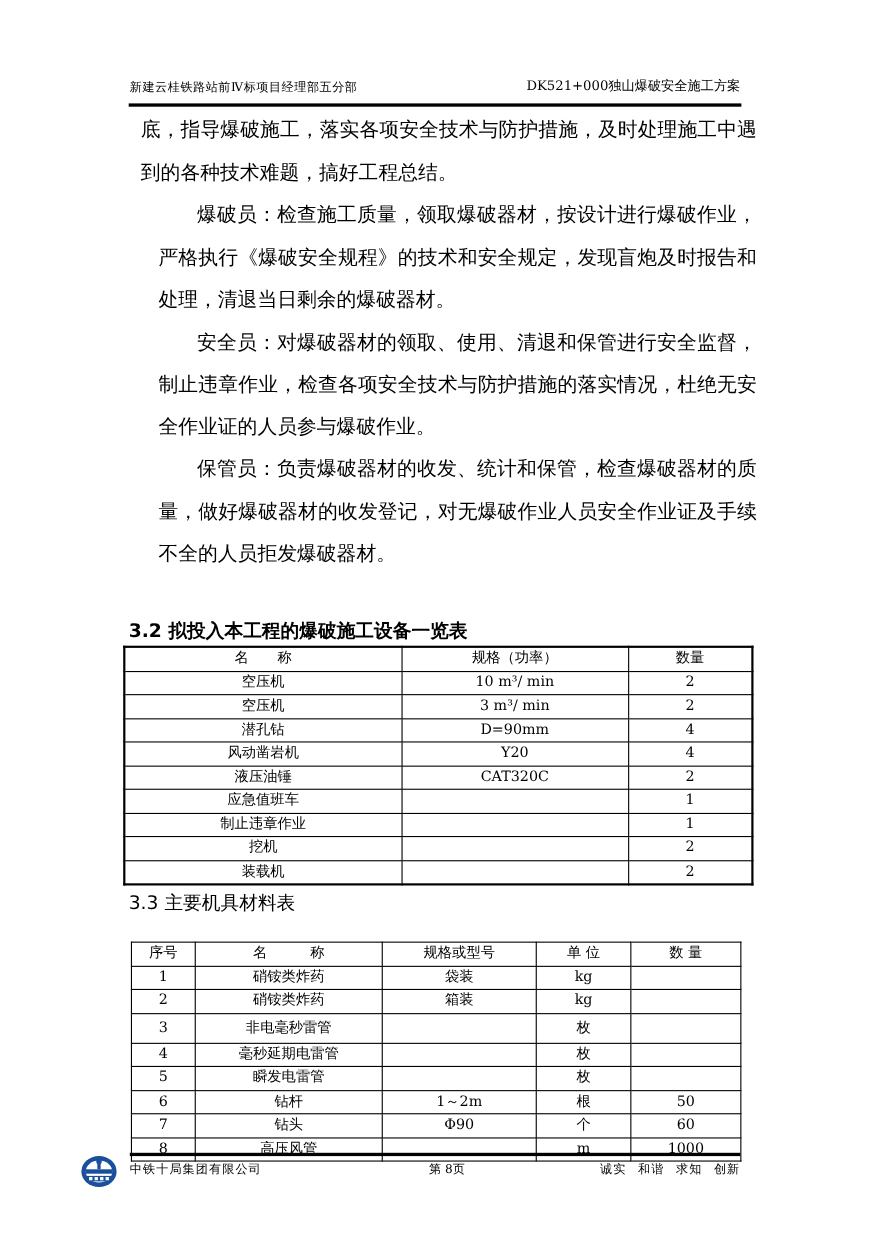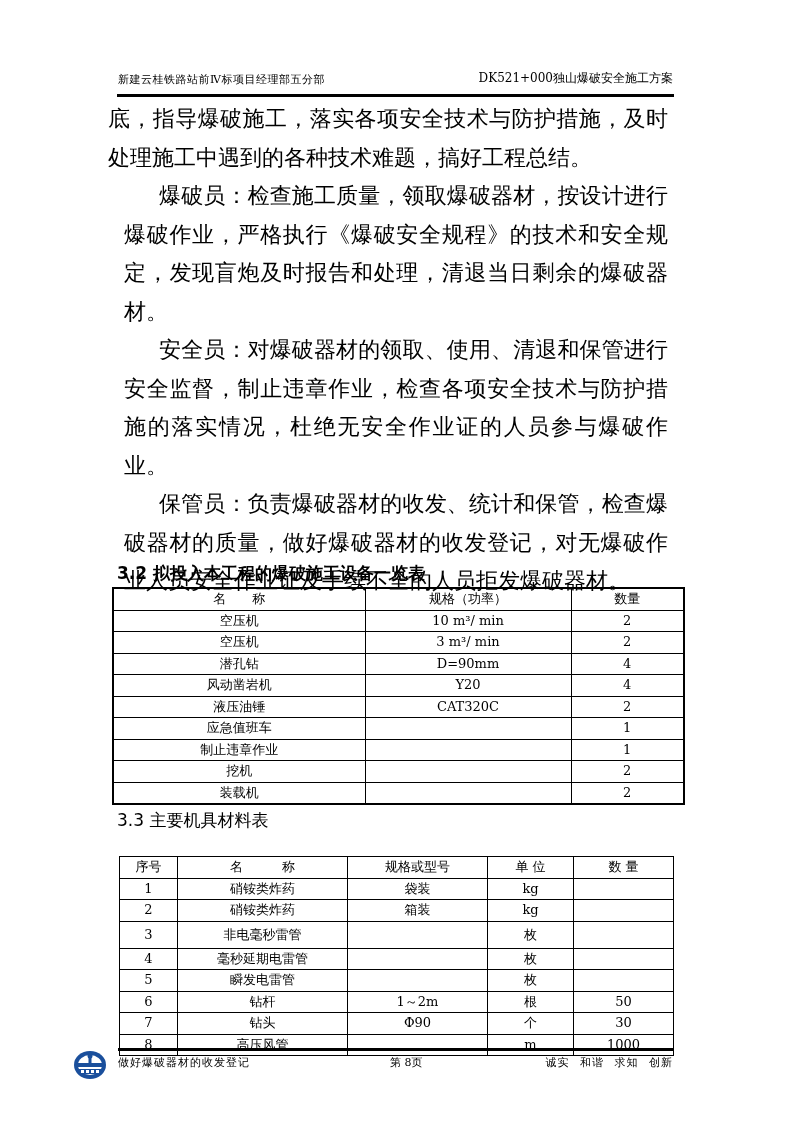--- a/index.html
+++ b/index.html
@@ -3,21 +3,21 @@
 <meta charset="utf-8">
 <style>
   html, body { margin: 0; padding: 0; background: #ffffff; }
   body { width: 793px; height: 1122px; position: relative; overflow: hidden;
          font-family: "DejaVu Serif", "Liberation Serif", serif; color: #000; }
   .header { position: absolute; left: 118px; top: 68px; width: 555px; height: 22px; font-size: 11px; }
   .header .left { position: absolute; left: 0; top: 4px; letter-spacing: 0.5px; }
   .header .right { position: absolute; right: 0; top: 2px; font-size: 12px; }
   .header-rule { position: absolute; left: 117px; top: 94px; width: 557px; height: 3px; background: #000; }
 
-  .body-text { position: absolute; left: 108px; top: 100px; width: 560px; font-size: 22px; line-height: 38.5px; }
+  .body-text { position: absolute; left: 128px; top: 100px; width: 560px; font-size: 18px; line-height: 38.5px; }
   .body-text p { margin: 0; text-align: justify; }
   .body-text p.indent { text-indent: 35px; margin-left: 16px; }
 
   .section-title { position: absolute; font-family: "DejaVu Sans", "Liberation Sans", sans-serif; font-size: 17px; }
   .t1-title { left: 117px; top: 562px; font-weight: bold; }
   .t2-title { left: 117px; top: 809px; text-align: center; }
 
   table { position: absolute; border-collapse: collapse; font-size: 13px; table-layout: fixed; }
   td, th { border: 1px solid #000; text-align: center; padding: 0; font-weight: normal; height: 20.5px; line-height: 18px; }
   #equip-table { left: 112px; top: 587px; width: 571px; border: 2px solid #000; }
@@ -166,21 +166,21 @@
         <td>钻杆</td>
         <td>1～2m</td>
         <td>根</td>
         <td>50</td>
       </tr>
   <tr>
         <td>7</td>
         <td>钻头</td>
         <td>Φ90</td>
         <td>个</td>
-        <td>30</td>
+        <td>60</td>
       </tr>
   <tr>
         <td>8</td>
         <td>高压风管</td>
         <td></td>
         <td>m</td>
         <td>1000</td>
       </tr>
 </tbody>
   </table>
@@ -192,16 +192,16 @@
   <rect x="5" y="13" width="24" height="4" fill="#1a4f9c"></rect>
   <rect x="15.5" y="4" width="3" height="9" fill="#1a4f9c"></rect>
   <circle cx="17" cy="6" r="2.5" fill="#1a4f9c"></circle>
   <rect x="6" y="19" width="22" height="5" fill="#1a4f9c"></rect>
   <rect x="8" y="20" width="3" height="3" fill="#ffffff"></rect>
   <rect x="13" y="20" width="3" height="3" fill="#ffffff"></rect>
   <rect x="18" y="20" width="3" height="3" fill="#ffffff"></rect>
   <rect x="23" y="20" width="3" height="3" fill="#ffffff"></rect>
 </svg>
 <div class="footer">
-  <span class="left">做好爆破器材的收发登记</span>
+  <span class="left">中铁十局集团有限公司</span>
   <span class="center">第 8页</span>
   <span class="right">诚实 和谐 求知 创新</span>
 </div>
 
 </body></html>

